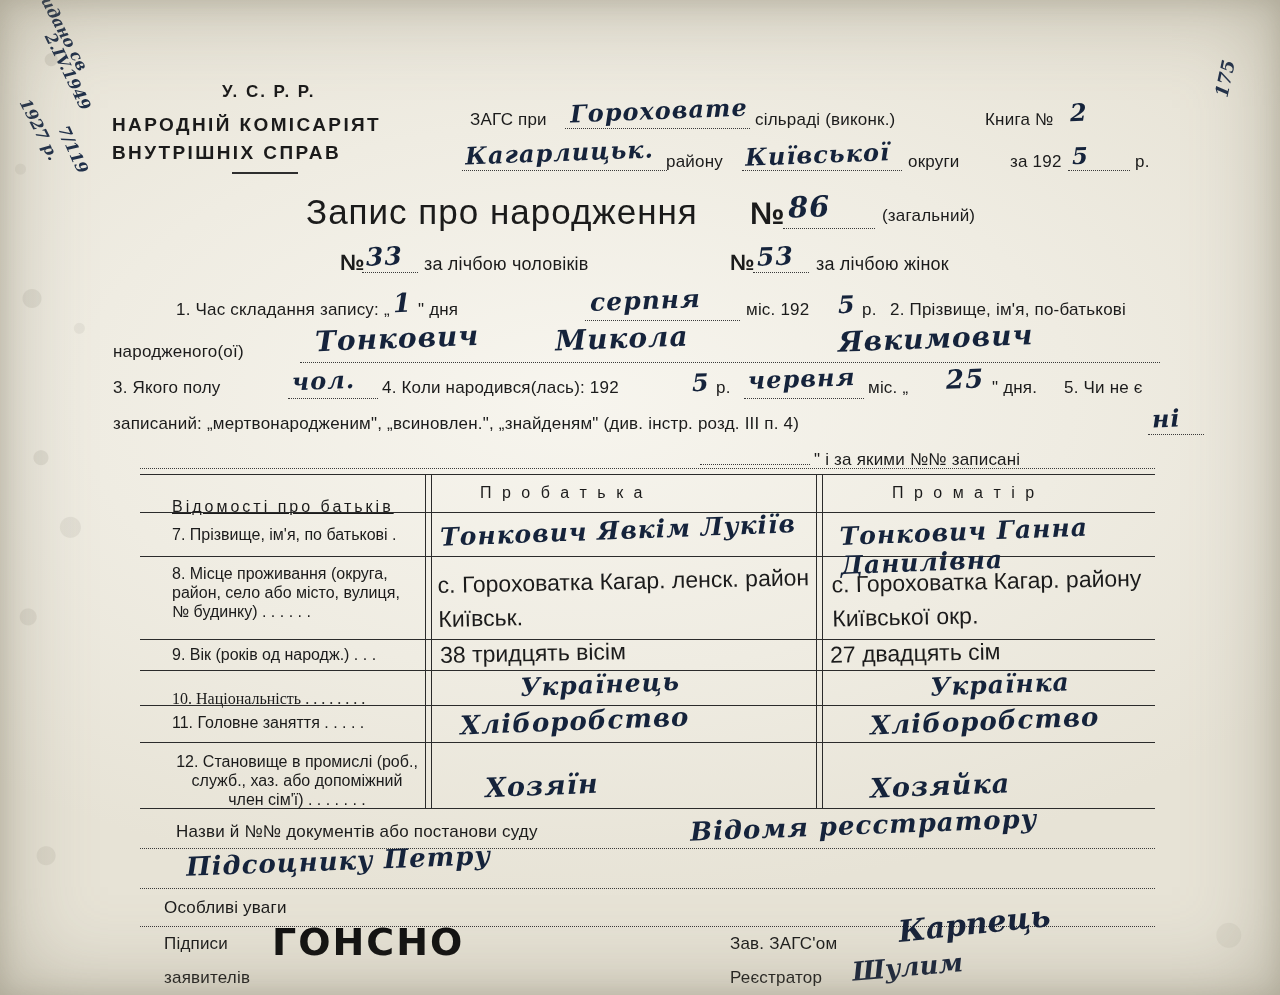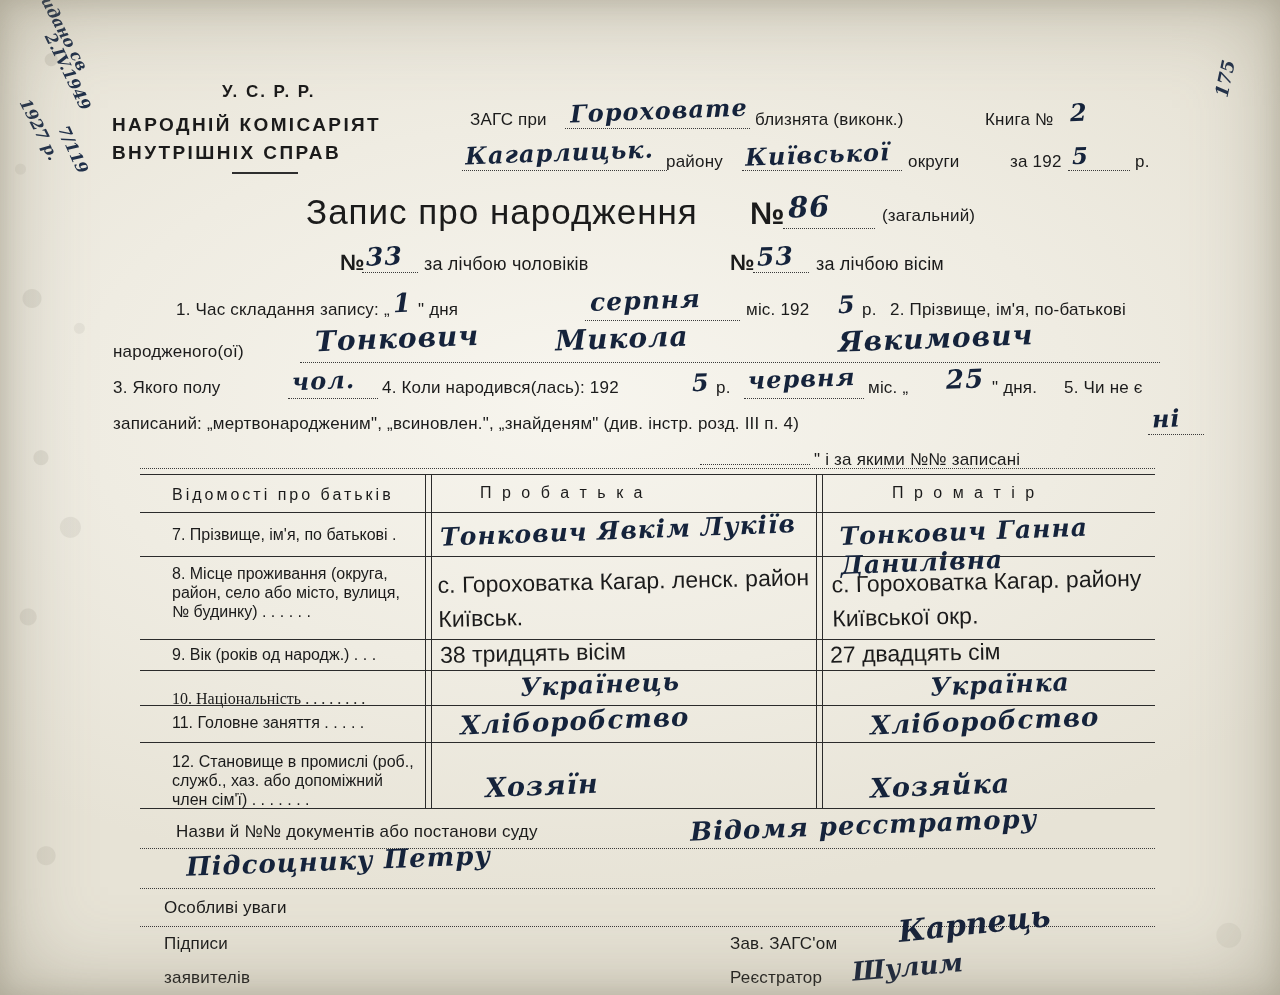--- a/index.html
+++ b/index.html
@@ -125,21 +125,21 @@
     <div class="margin-scrawl" style="left:1206px; top:68px; transform:rotate(-78deg); font-size:18px;">175</div>
 
     <div class="t lbl" id="usrr">У. С. Р. Р.</div>
     <div class="t" id="nkvd1">НАРОДНІЙ КОМІСАРІЯТ</div>
     <div class="t" id="nkvd2">ВНУТРІШНІХ СПРАВ</div>
     <div id="nkvd-rule" class="solidline"></div>
 
     <div class="t lbl" style="left:470px; top:110px;">ЗАГС при</div>
     <div class="t hand" style="left:570px; top:96px; font-size:24px;">Гороховате</div>
     <div class="dotline" style="left:565px; top:128px; width:185px;"></div>
-    <div class="t lbl" style="left:755px; top:110px;">близнята (виконк.)</div>
+    <div class="t lbl" style="left:755px; top:110px;">сільраді (виконк.)</div>
     <div class="t lbl" style="left:985px; top:110px;">Книга №</div>
     <div class="t hand" style="left:1070px; top:98px; font-size:24px;">2</div>
 
     <div class="t hand" style="left:465px; top:138px; font-size:24px;">Кагарлицьк.</div>
     <div class="dotline" style="left:462px; top:170px; width:205px;"></div>
     <div class="t lbl" style="left:666px; top:152px;">району</div>
     <div class="t hand" style="left:745px; top:140px; font-size:24px;">Київської</div>
     <div class="dotline" style="left:742px; top:170px; width:160px;"></div>
     <div class="t lbl" style="left:908px; top:152px;">округи</div>
     <div class="t lbl" style="left:1010px; top:152px;">за 192</div>
@@ -154,21 +154,21 @@
     <div class="t lbl" style="left:882px; top:206px;">(загальний)</div>
 
     <div class="t" style="left:340px; top:250px; font-size:22px; font-weight:700;">№</div>
     <div class="t hand" style="left:366px; top:242px; font-size:25px;">33</div>
     <div class="dotline" style="left:362px; top:272px; width:56px;"></div>
     <div class="t lbl" style="left:424px; top:254px; font-size:18px;">за лічбою чоловіків</div>
 
     <div class="t" style="left:730px; top:250px; font-size:22px; font-weight:700;">№</div>
     <div class="t hand" style="left:757px; top:242px; font-size:25px;">53</div>
     <div class="dotline" style="left:753px; top:272px; width:56px;"></div>
-    <div class="t lbl" style="left:816px; top:254px; font-size:18px;">за лічбою вісім</div>
+    <div class="t lbl" style="left:816px; top:254px; font-size:18px;">за лічбою жінок</div>
 
     <div class="t lbl" style="left:176px; top:300px;">1. Час складання запису: „</div>
     <div class="t hand" style="left:393px; top:288px; font-size:26px;">1</div>
     <div class="t lbl" style="left:418px; top:300px;">" дня</div>
     <div class="t hand" style="left:590px; top:286px; font-size:25px;">серпня</div>
     <div class="dotline" style="left:585px; top:320px; width:155px;"></div>
     <div class="t lbl" style="left:746px; top:300px;">міс. 192</div>
     <div class="t hand" style="left:838px; top:290px; font-size:24px;">5</div>
     <div class="t lbl" style="left:862px; top:300px;">р.</div>
     <div class="t lbl" style="left:890px; top:300px;">2. Прізвище, ім'я, по-батькові</div>
@@ -209,21 +209,21 @@
       <div class="tline-h" style="top:196px;"></div>
       <div class="tline-h" style="top:231px;"></div>
       <div class="tline-h" style="top:268px;"></div>
       <div class="tline-h" style="top:334px;"></div>
 
       <div class="tline-v" style="left:285px;"></div>
       <div class="tline-v" style="left:291px;"></div>
       <div class="tline-v" style="left:676px;"></div>
       <div class="tline-v" style="left:682px;"></div>
 
-      <div class="colhead" style="left:32px; top:12px;">Відомості про батьків</div>
+      <div class="colhead" style="left:32px; top:24px;text-decoration:underline;">Відомості про батьків</div>
       <div class="colhead" style="left:340px; top:10px;">П р о   б а т ь к а</div>
       <div class="colhead" style="left:752px; top:10px;">П р о   м а т і р</div>
 
       <div class="rowlabel" style="left:32px; top:52px;">7. Прізвище, ім'я, по батькові .</div>
       <div class="cellhand hand" style="left:300px; top:42px; font-size:25px;">Тонкович Явкім Лукіїв</div>
       <div class="cellhand hand" style="left:700px; top:42px; font-size:25px;">Тонкович Ганна Данилівна</div>
 
       <div class="rowlabel" style="left:32px; top:90px; width:240px; white-space:normal; line-height:19px;">8. Місце проживання (округа, район, село або місто, вулиця, № будинку) . . . . . .</div>
       <div class="cellhand hand2" style="left:298px; top:90px; font-size:23px; width:380px; white-space:normal; line-height:34px;">с. Гороховатка Кагар. ленск. район Київськ.</div>
       <div class="cellhand hand2" style="left:692px; top:90px; font-size:23px; width:330px; white-space:normal; line-height:34px;">с. Гороховатка Кагар. району Київської окр.</div>
@@ -233,36 +233,37 @@
       <div class="cellhand hand2" style="left:690px; top:166px; font-size:23px;">27 двадцять сім</div>
 
       <div class="rowlabel" style="left:32px; top:216px;font-family:Liberation Serif, serif;">10. Національність . . . . . . . .</div>
       <div class="cellhand hand" style="left:380px; top:196px; font-size:25px;">Українець</div>
       <div class="cellhand hand" style="left:790px; top:196px; font-size:25px;">Українка</div>
 
       <div class="rowlabel" style="left:32px; top:240px;">11. Головне заняття . . . . .</div>
       <div class="cellhand hand" style="left:320px; top:232px; font-size:26px;">Хліборобство</div>
       <div class="cellhand hand" style="left:730px; top:232px; font-size:26px;">Хліборобство</div>
 
-      <div class="rowlabel" style="left:32px; top:278px; width:250px; white-space:normal; line-height:19px;">12. Становище в промислі (роб., служб., хаз. або допоміжний член сім'ї) . . . . . . .</div>
+      <div class="rowlabel" style="left:32px; top:278px; width:250px; white-space:normal; line-height:19px;text-align:center;">12. Становище в промислі (роб., служб., хаз. або допоміжний член сім'ї) . . . . . . .</div>
       <div class="cellhand hand" style="left:345px; top:296px; font-size:27px;">Хозяїн</div>
       <div class="cellhand hand" style="left:730px; top:296px; font-size:27px;">Хозяйка</div>
     </div>
 
     <div class="t lbl" style="left:176px; top:822px;">Назви й №№ документів або постанови суду</div>
     <div class="t hand" style="left:690px; top:810px; font-size:26px;">Відомя ресстратору</div>
     <div class="dotline" style="left:140px; top:848px; width:1015px;"></div>
     <div class="t hand" style="left:186px; top:846px; font-size:26px;">Підсоцнику Петру</div>
     <div class="dotline" style="left:140px; top:888px; width:1015px;"></div>
 
     <div class="t lbl" style="left:164px; top:898px;">Особливі уваги</div>
     <div class="dotline" style="left:140px; top:926px; width:1015px;"></div>
 
     <div class="t lbl" style="left:164px; top:934px;">Підписи</div>
     <div class="t lbl" style="left:164px; top:968px;">заявителів</div>
+    <div class="t blockletters" style="left:272px; top:920px; font-size:38px;">ГОНСНО</div>
 
     <div class="t lbl" style="left:730px; top:934px;">Зав. ЗАГС'ом</div>
     <div class="sig" style="left:898px; top:906px; font-size:30px; transform:rotate(-6deg);">Карпець</div>
     <div class="t lbl" style="left:730px; top:968px;">Реєстратор</div>
     <div class="sig" style="left:852px; top:952px; font-size:26px; transform:rotate(-5deg);">Шулим</div>
 
   </div>
   <div id="grain"></div>
   <div id="vignette"></div>
 </div>

